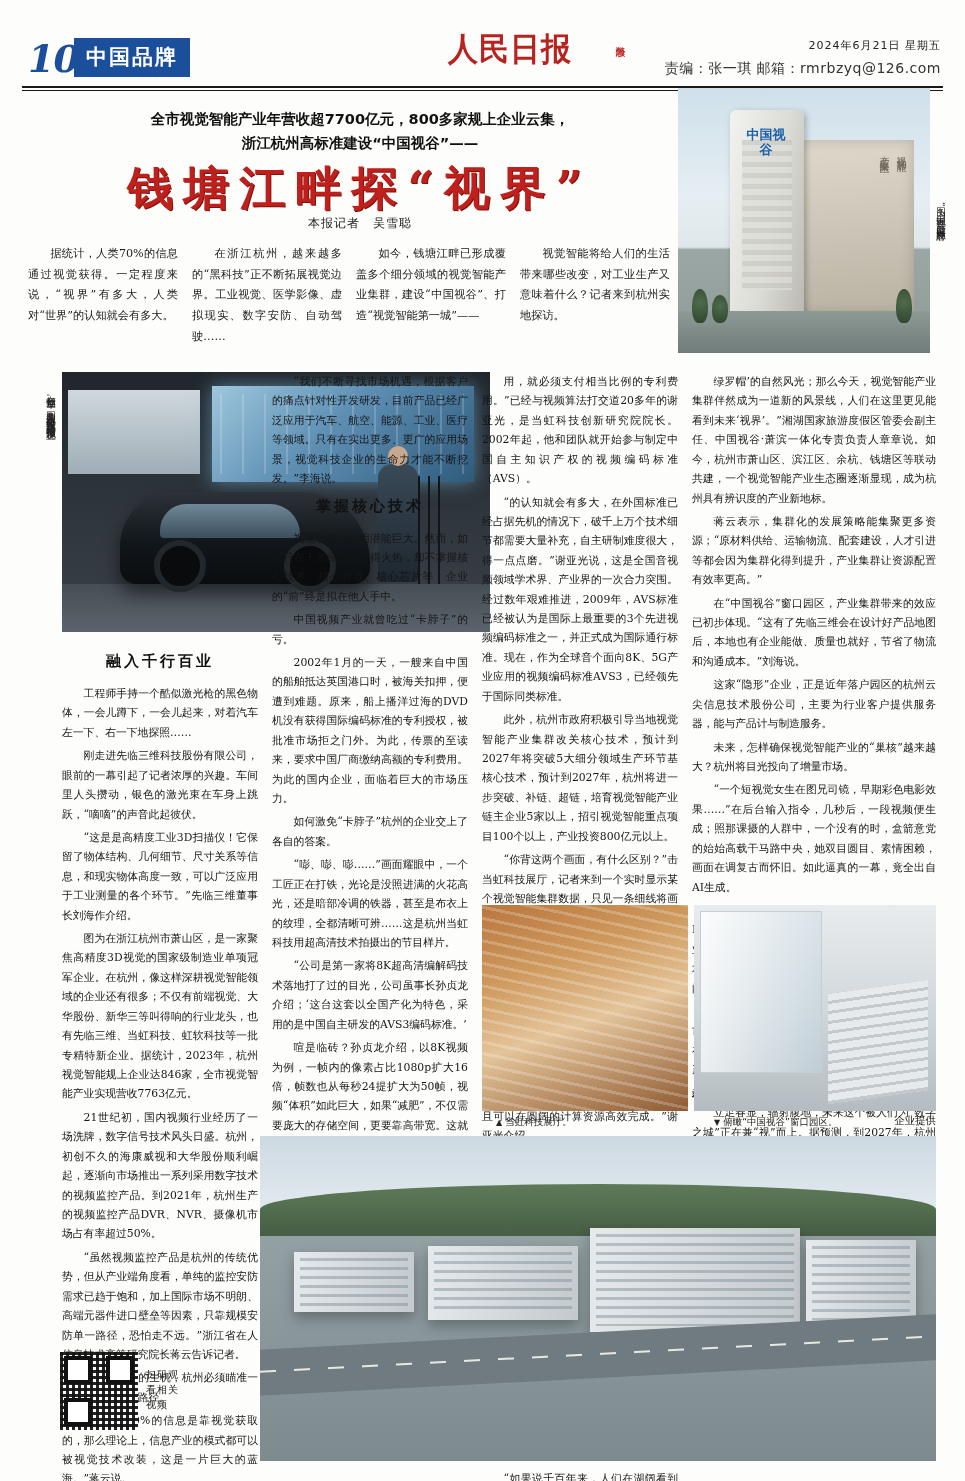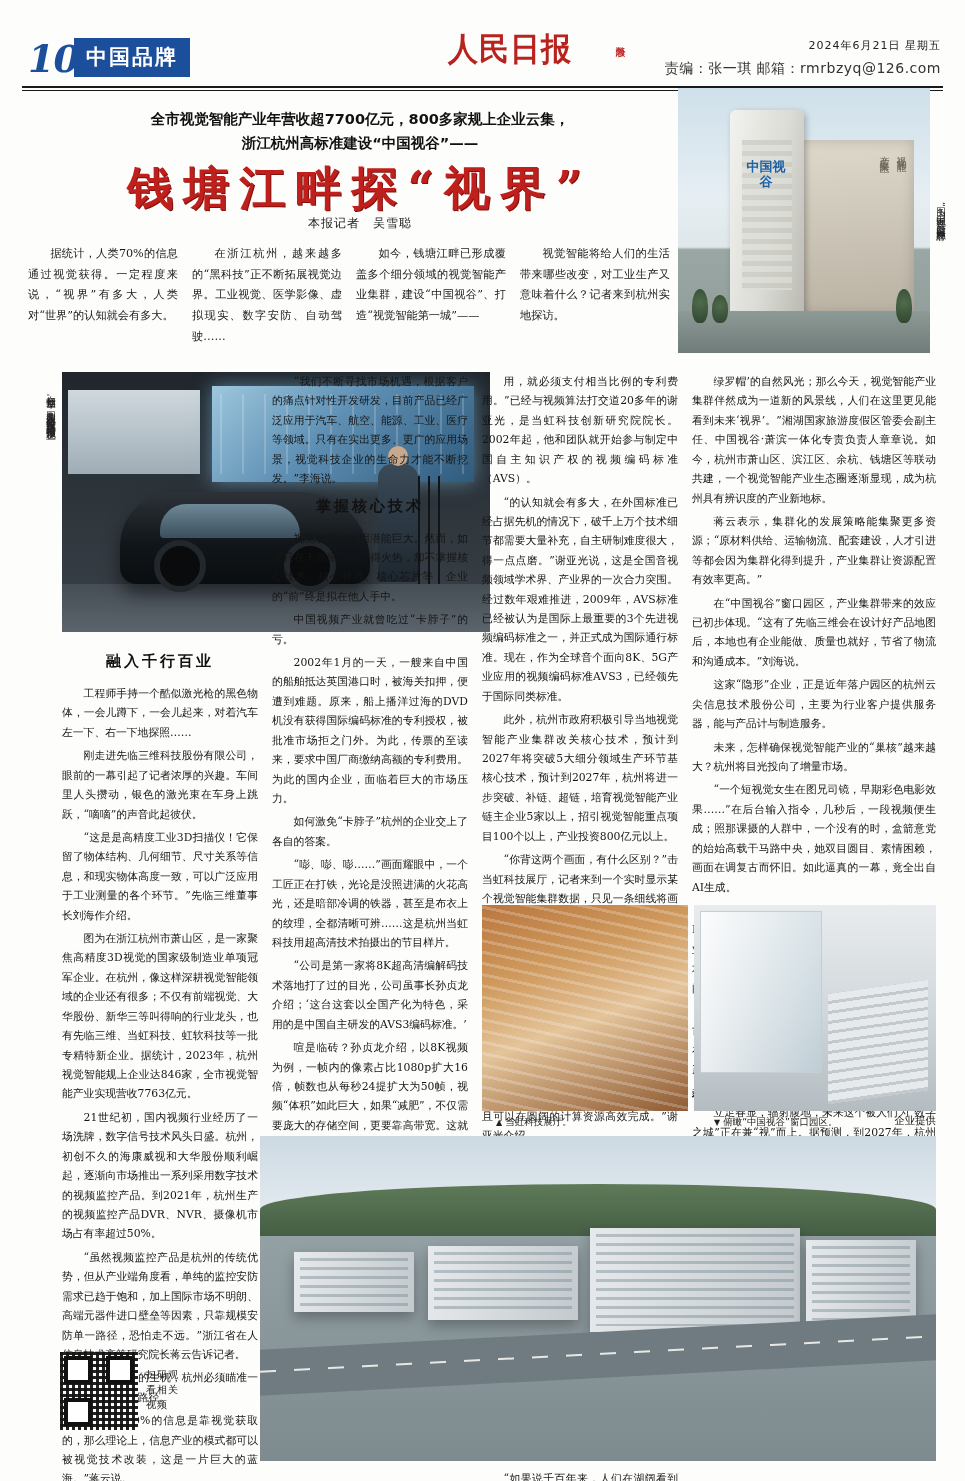--- a/index.html
+++ b/index.html
@@ -115,21 +115,20 @@
   .hero-mon:after{
     content:"";position:absolute;left:12px;top:30px;width:50px;height:150px;
     background:repeating-linear-gradient(180deg,#c9c9c2 0 5px,#dedeD8 5px 11px);
     opacity:.7;
   }
   .hero-mon-label{
     position:absolute;left:66px;top:40px;width:44px;
     color:#1b60a8;font-weight:bold;font-size:13px;line-height:1.15;
     text-align:center;font-family:Liberation Sans, sans-serif;
     z-index:3;
-    margin-top:32px;
   }
   .hero-wall{
     position:absolute;left:118px;top:52px;width:118px;height:175px;
     background:linear-gradient(175deg,#dfd9cc,#b9b2a3);
     box-shadow:inset 0 0 14px rgba(0,0,0,.18);
   }
   .hero-wall-txt{
     position:absolute;left:124px;top:60px;width:106px;height:160px;
     display:flex;gap:3px;justify-content:flex-end;
     z-index:3;

